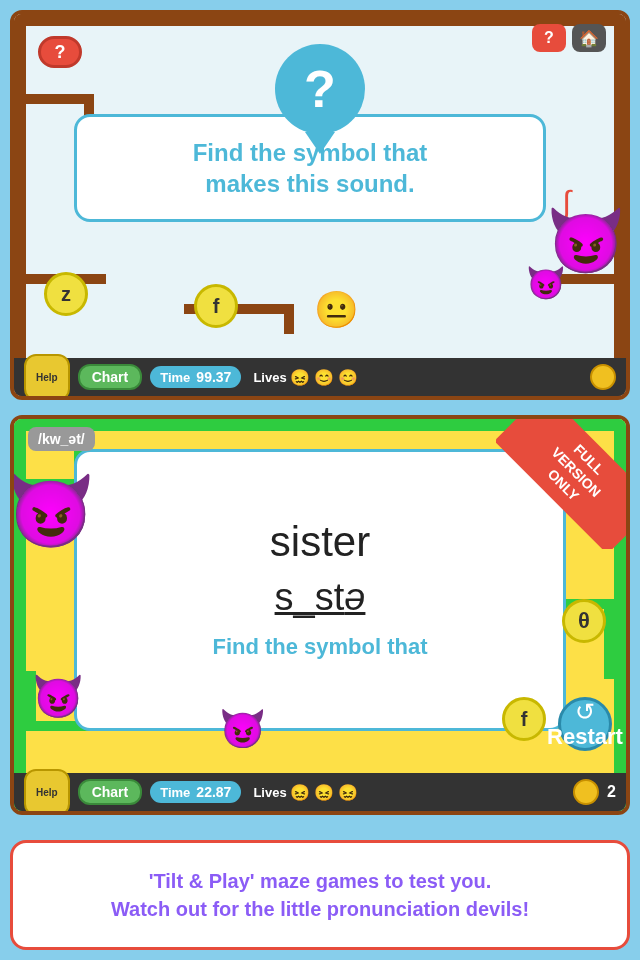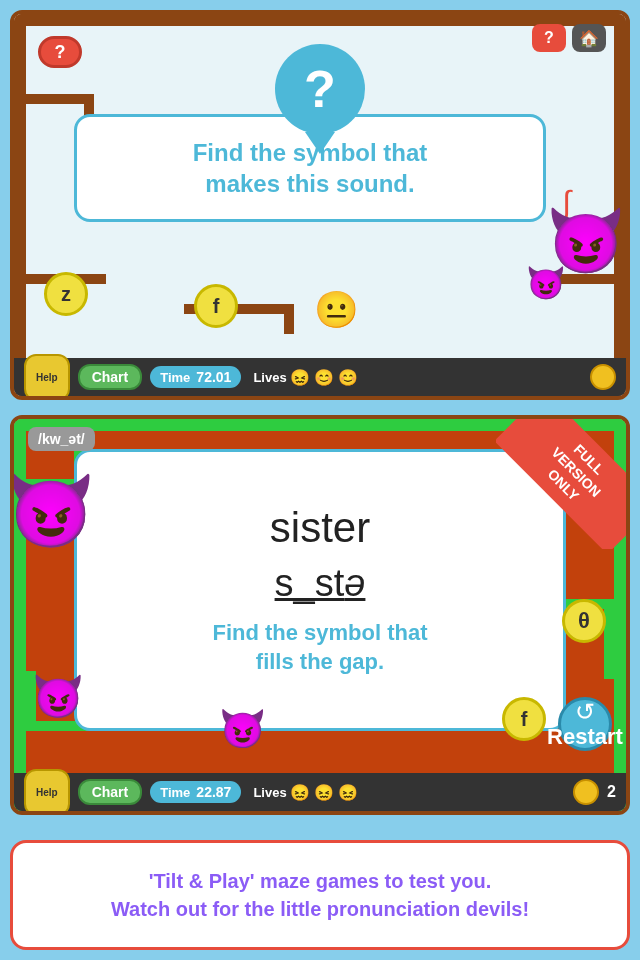--- a/index.html
+++ b/index.html
@@ -278,21 +278,21 @@
       background: white;
       border: 4px solid #8B4513;
       border-radius: 12px;
       overflow: hidden;
     }
 
     .bottom-panel-inner {
       position: relative;
       width: 100%;
       height: 100%;
-      background: #c2410c;
+      background: #fde047;
     }
 
     
     .gmaze-h-top {
       position: absolute;
       top: 0; left: 0; right: 0;
       height: 12px;
       background: #2ecc40;
     }
     .gmaze-h-bottom {
@@ -588,21 +588,21 @@
       <span>😈</span>
     </div>
 
     <div style="position:absolute;top:170px;right:55px;font-size:32px;color:#e74c3c;z-index:13;">∫</div>
 
     <div class="top-bottom-bar">
       <button class="btn-help">Help</button>
       <button class="btn-chart">Chart</button>
       <div class="time-display">
         <span class="time-label">Time</span>
-        <span class="time-value">72.01</span>
+        <span class="time-value">99.37</span>
       </div>
       <div class="lives-display">
         <span class="lives-label">Lives</span>
         <span class="life-emoji">😖</span>
         <span class="life-emoji">😊</span>
         <span class="life-emoji">😊</span>
       </div>
       <div class="coin-area">
         <div class="coin-icon"></div>
       </div>
@@ -636,21 +636,20 @@
         <span>VERSION</span><br>
         <span>ONLY</span>
       </div>
     </div>
 
     <div class="main-content-box">
       <div class="word-display">sister</div>
       <div class="phonetic-display">s_st<span class="schwa">ə</span></div>
       <div class="instruction-text">
         <span>Find the symbol that</span><br>
-        <span>fills the gap.</span>
       </div>
     </div>
 
     <div class="bp-theta">
       <span>θ</span>
     </div>
 
     <div class="bp-token-f">
       <span>f</span>
     </div>

